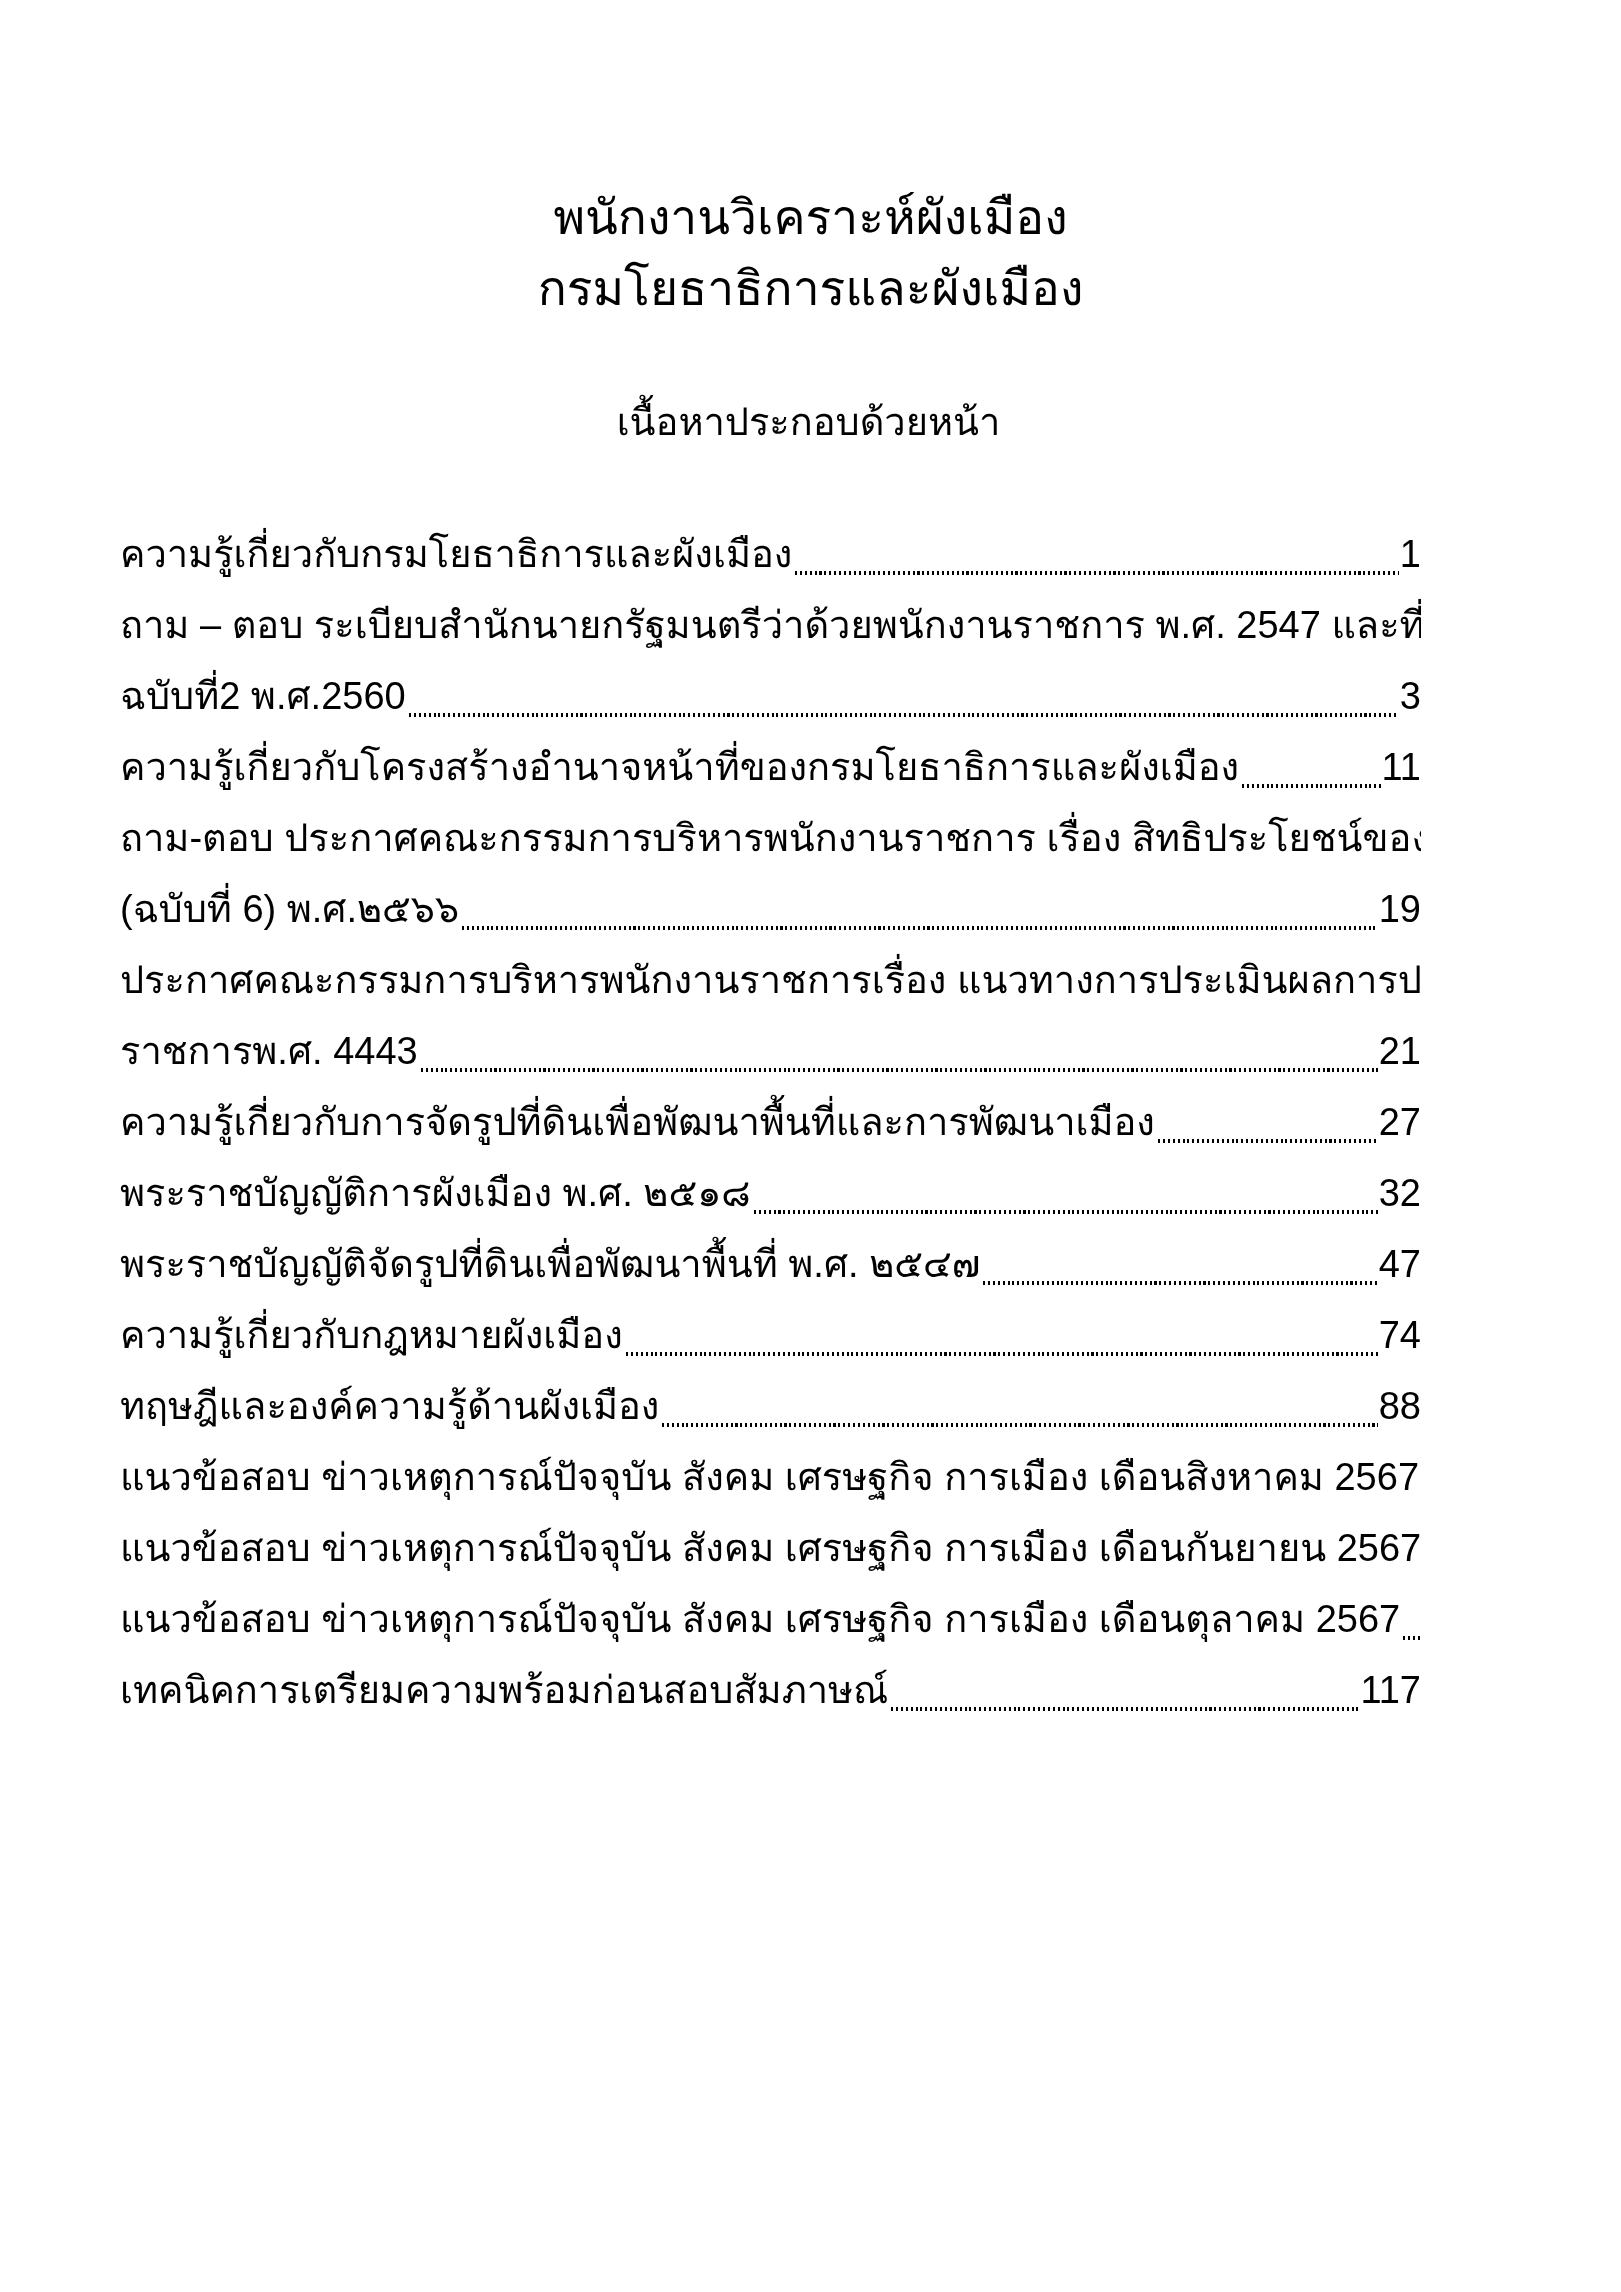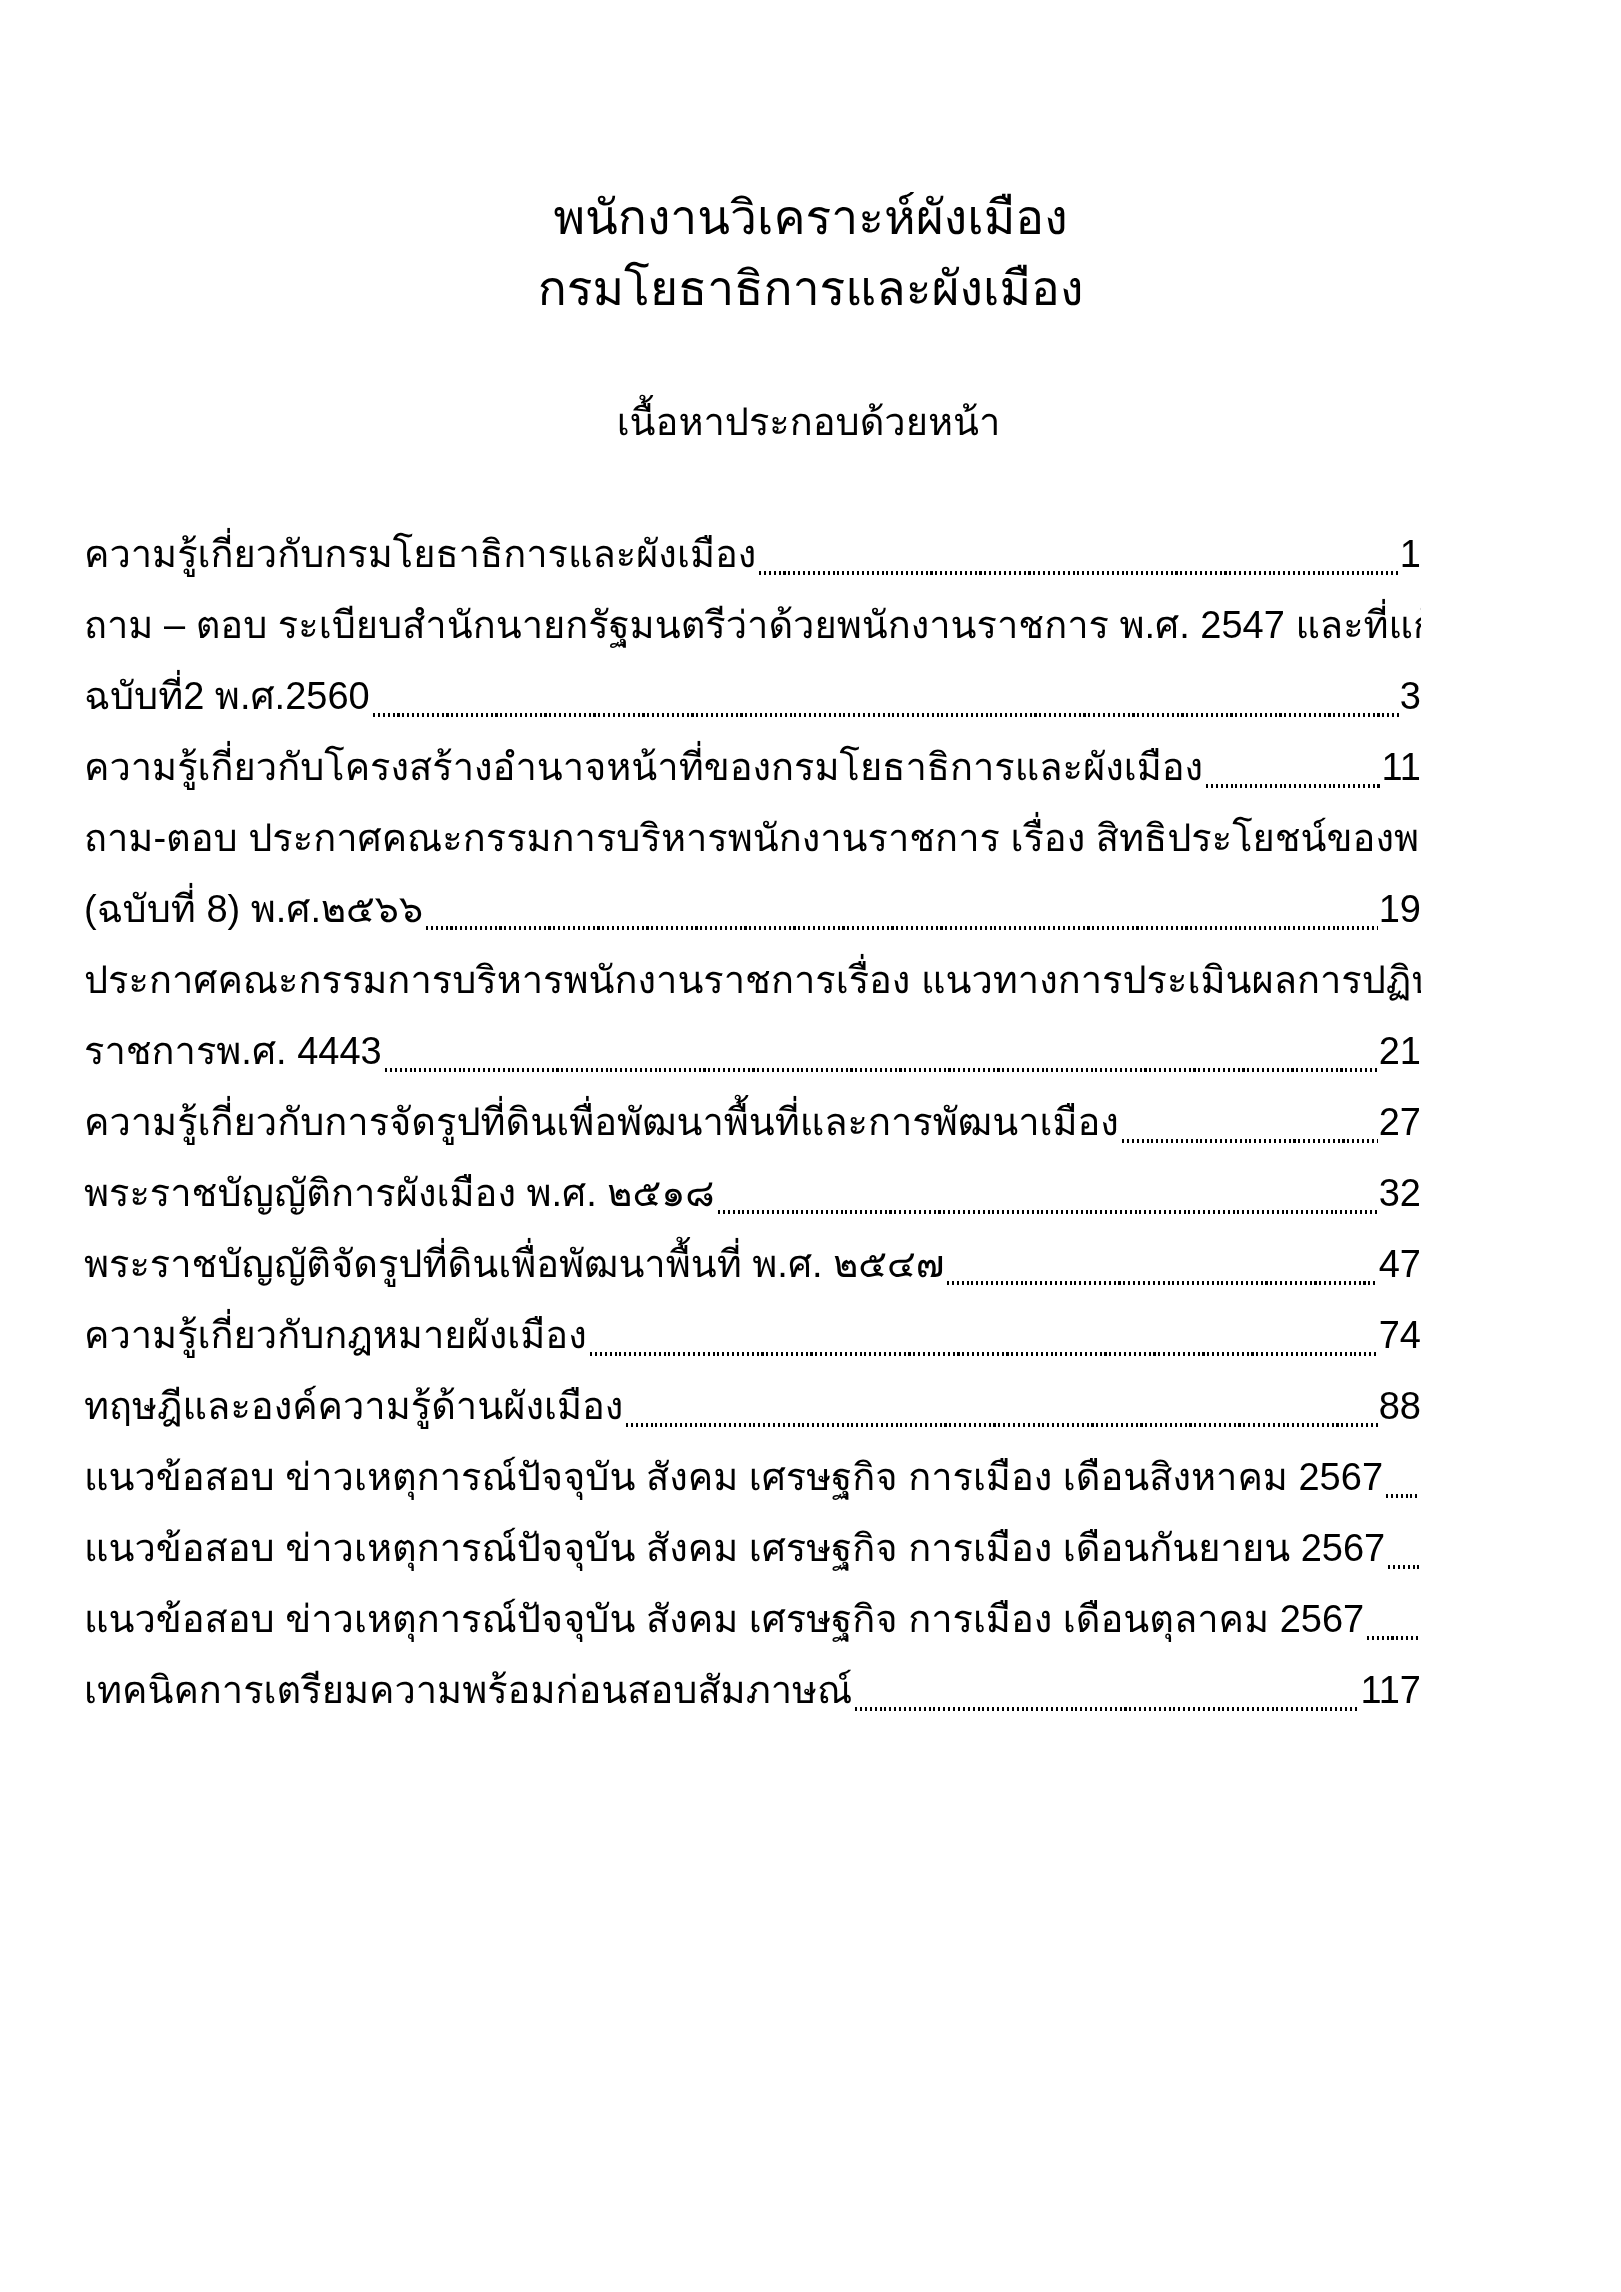--- a/index.html
+++ b/index.html
@@ -30,21 +30,21 @@
     justify-content: center;
     align-items: flex-end;
     margin: 63px 200px 0 196px;
     font-size: 38px;
     height: 71px;
   }
   .toc-header span {
     line-height: 71px;
   }
   .toc {
-    margin: 61px 200px 0 84px;
+    margin: 61px 200px 0 120px;
     font-size: 38px;
   }
   .toc-line {
     display: flex;
     align-items: flex-end;
     height: 71px;
     white-space: nowrap;
     overflow: hidden;
   }
   .toc-line .text,
@@ -90,21 +90,21 @@
       </div>
       <div class="toc-line">
         <span class="text">ความรู้เกี่ยวกับโครงสร้างอำนาจหน้าที่ของกรมโยธาธิการและผังเมือง</span>
         <span class="dots"></span>
         <span class="pagenum">11</span>
       </div>
       <div class="toc-line">
         <span class="text">ถาม-ตอบ ประกาศคณะกรรมการบริหารพนักงานราชการ เรื่อง สิทธิประโยชน์ของพนักงานราชการ</span>
       </div>
       <div class="toc-line">
-        <span class="text">(ฉบับที่ 8) พ.ศ.๒๕๖๖</span>
+        <span class="text">(ฉบับที่ 6) พ.ศ.๒๕๖๖</span>
         <span class="dots"></span>
         <span class="pagenum">19</span>
       </div>
       <div class="toc-line">
         <span class="text">ประกาศคณะกรรมการบริหารพนักงานราชการเรื่อง แนวทางการประเมินผลการปฏิบัติงานของพนักงาน</span>
       </div>
       <div class="toc-line">
         <span class="text">ราชการพ.ศ. 4443</span>
         <span class="dots"></span>
         <span class="pagenum">21</span>

